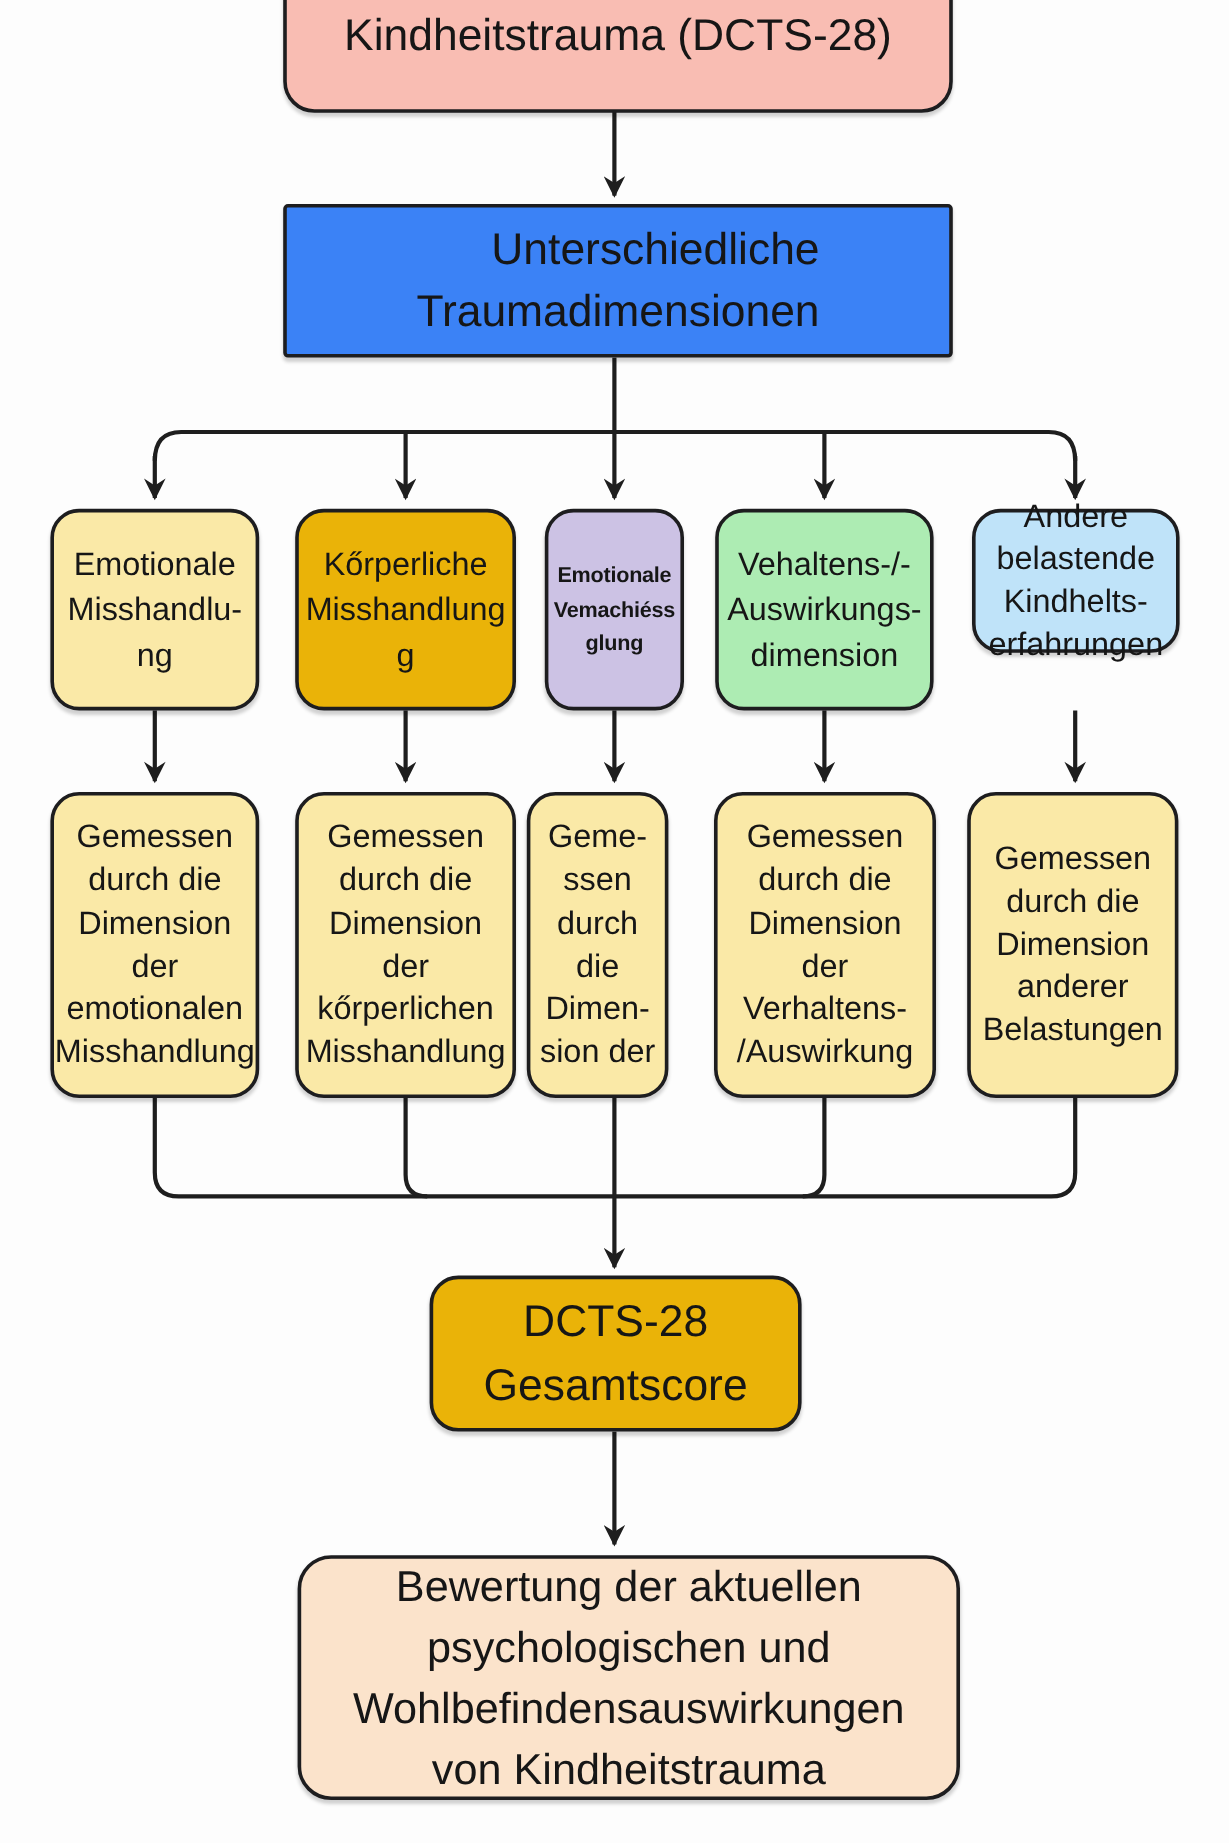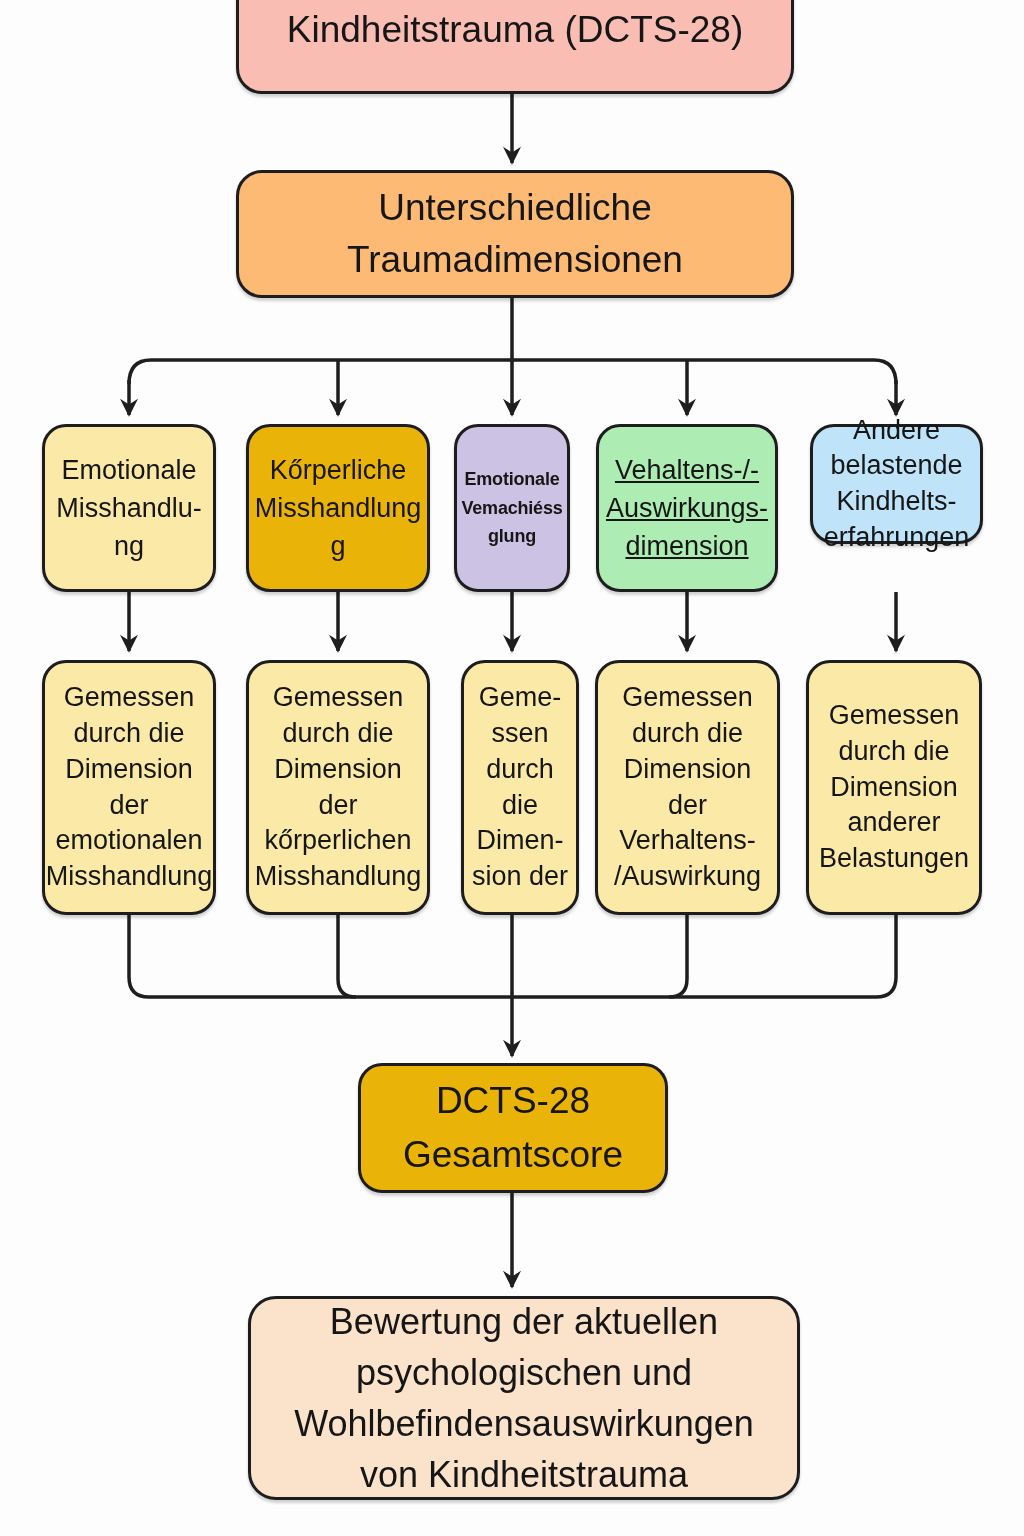--- a/index.html
+++ b/index.html
@@ -13,34 +13,34 @@
   .node{
     position:absolute;z-index:2;box-sizing:border-box;
     border:3.5px solid #1d1d1f;border-radius:24px;
     display:flex;align-items:center;justify-content:center;
     text-align:center;white-space:pre-line;
     box-shadow:0 3px 3px rgba(0,0,0,0.18);
     padding:2px;
   }
   
   #n-root{left:236px;top:-34px;width:558px;height:128px;background:#F9BDB3;font-size:37px;line-height:1.35;border-radius:26px;}
-  #n-dims{left:236px;top:170px;width:558px;height:128px;background:#fdba74;font-size:37px;line-height:1.4;border-radius:26px;}
+  #n-dims{left:236px;top:170px;width:558px;height:128px;background:#3b82f6;font-size:37px;line-height:1.4;border-radius:4px;text-align:right;}
 
   
   #n-d1{left:42px; top:424px;width:174px;height:168px;background:#FAE9A7;font-size:27px;line-height:1.42;}
   #n-d2{left:246px;top:424px;width:184px;height:168px;background:#eab308;font-size:27px;line-height:1.42;}
   #n-d3{left:454px;top:424px;width:116px;height:168px;background:#CCC2E4;font-size:18px;font-weight:600;line-height:1.6;letter-spacing:-0.2px;}
-  #n-d4{left:596px;top:424px;width:182px;height:168px;background:#ADECB3;font-size:27px;line-height:1.42;text-decoration:underline;}
+  #n-d4{left:596px;top:424px;width:182px;height:168px;background:#ADECB3;font-size:27px;line-height:1.42;}
   #n-d5{left:810px;top:424px;width:173px;height:120px;background:#BFE3F9;font-size:27px;line-height:1.32;}
 
   
   .meas{background:#FAE9A7;font-size:27px;line-height:1.33;}
   #n-m1{left:42px; top:660px;width:174px;height:255px;}
   #n-m2{left:246px;top:660px;width:184px;height:255px;}
-  #n-m3{left:461px;top:660px;width:118px;height:255px;}
+  #n-m3{left:439px;top:660px;width:118px;height:255px;}
   #n-m4{left:595px;top:660px;width:185px;height:255px;}
   #n-m5{left:806px;top:660px;width:176px;height:255px;}
 
   #n-score{left:358px;top:1063px;width:310px;height:130px;background:#eab308;font-size:37px;line-height:1.45;}
   #n-final{left:248px;top:1296px;width:552px;height:204px;background:#FBE3CB;font-size:36px;line-height:1.42;border-radius:28px;}
 </style>
 </head>
 <body>
 
 <svg id="connectors" viewBox="0 0 1024 1536" xmlns="http://www.w3.org/2000/svg">

